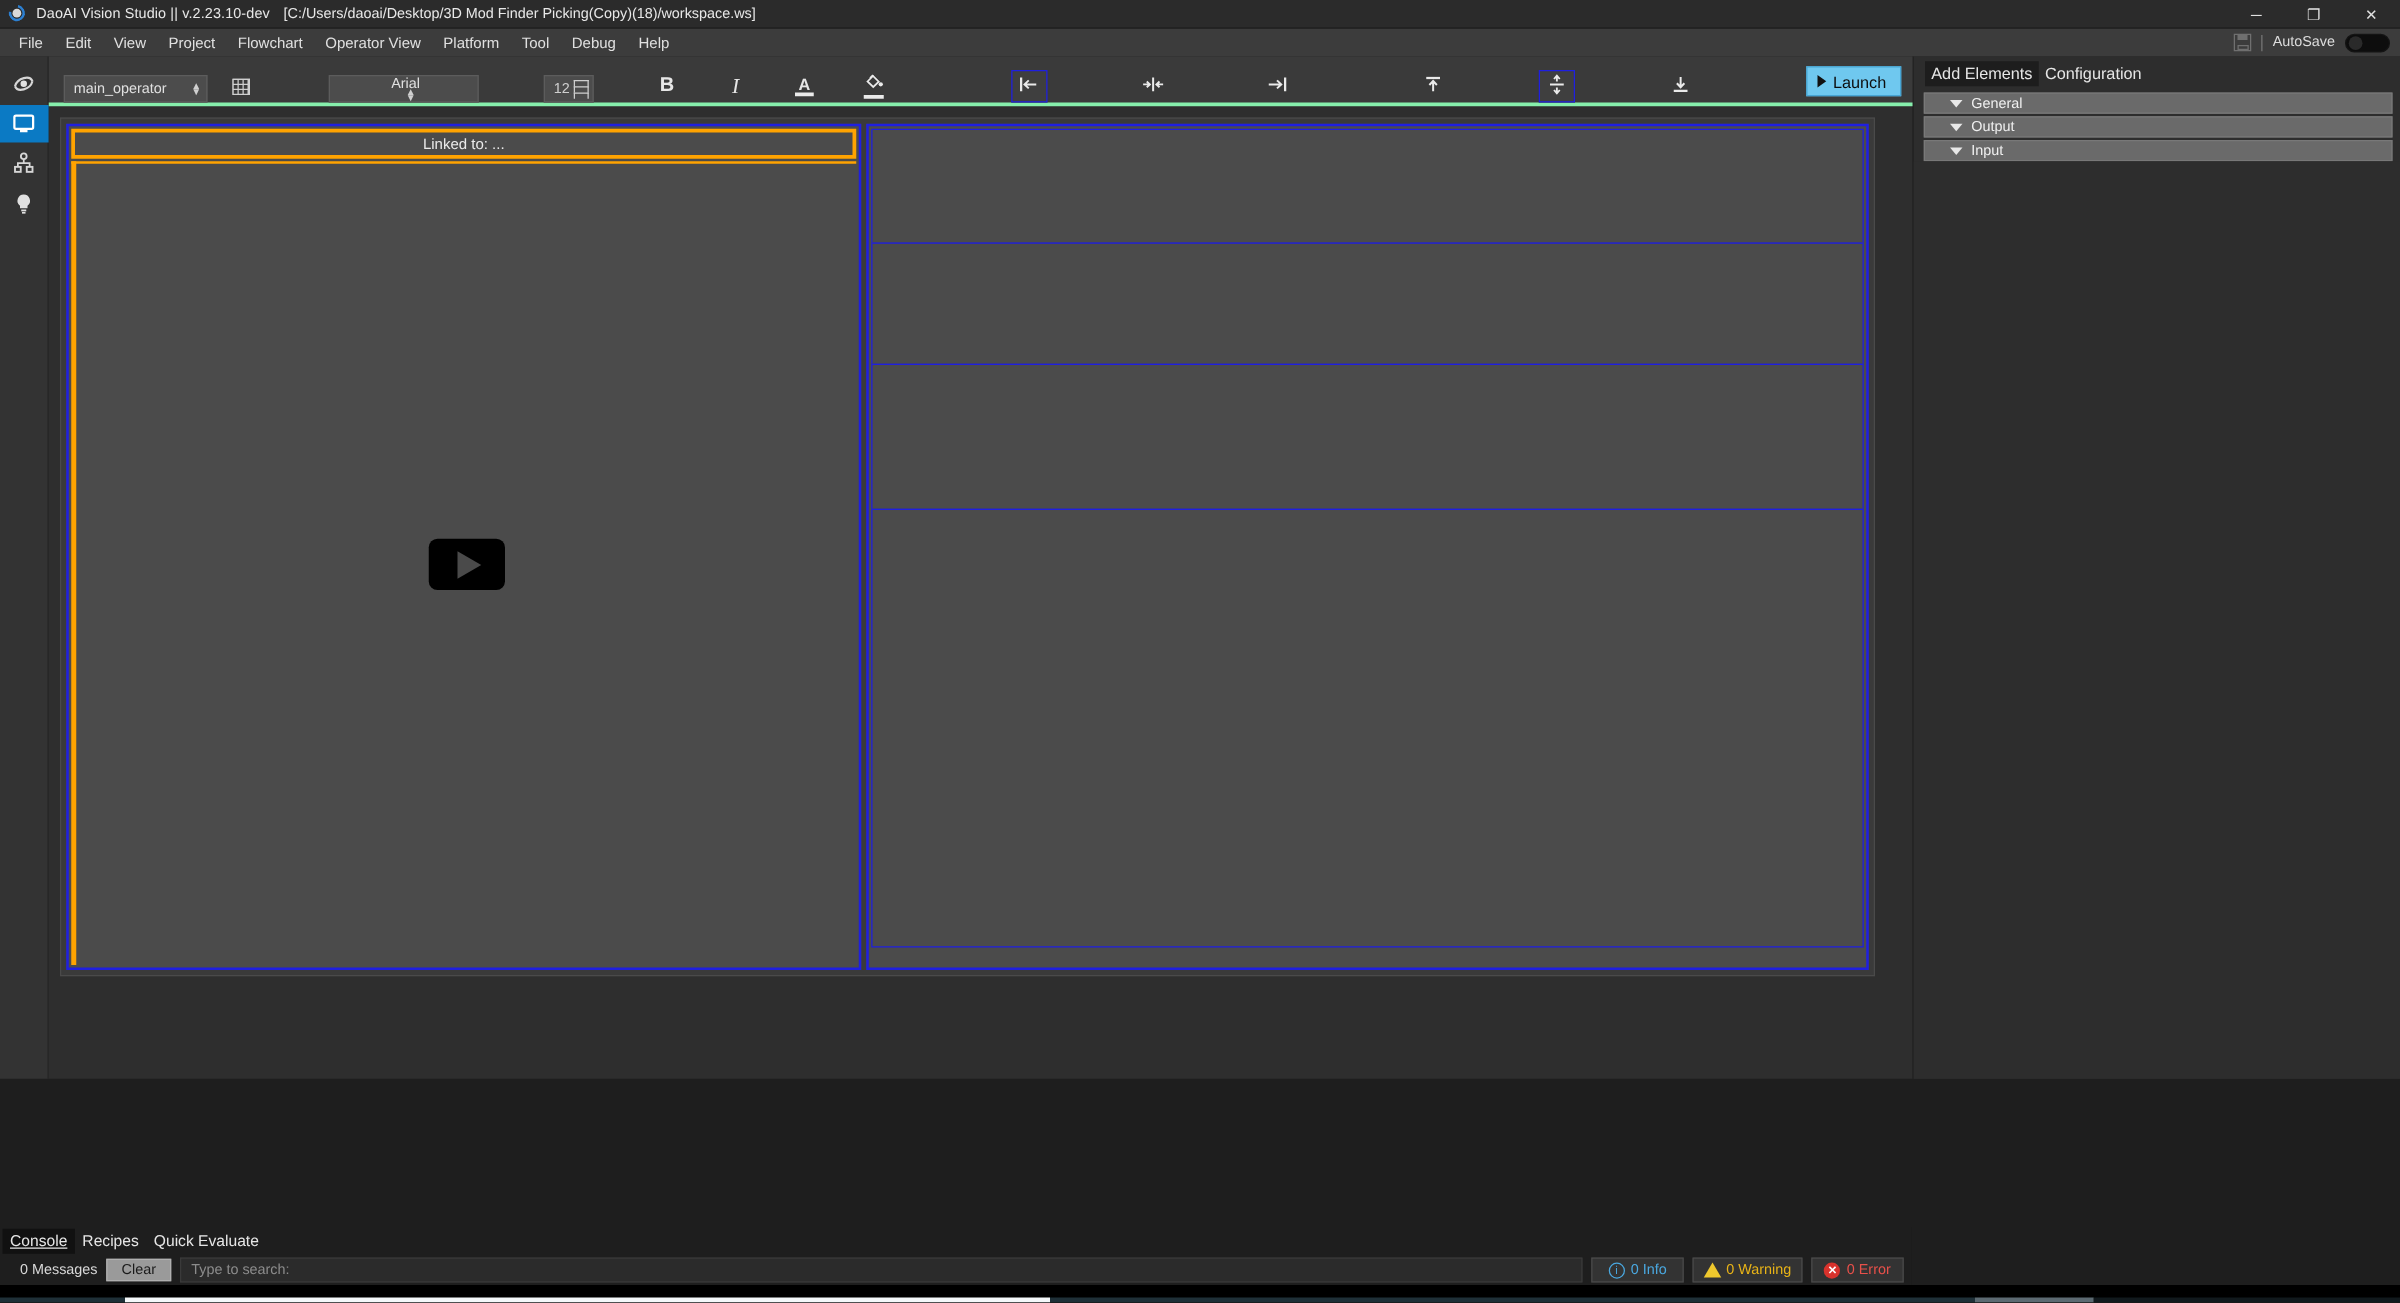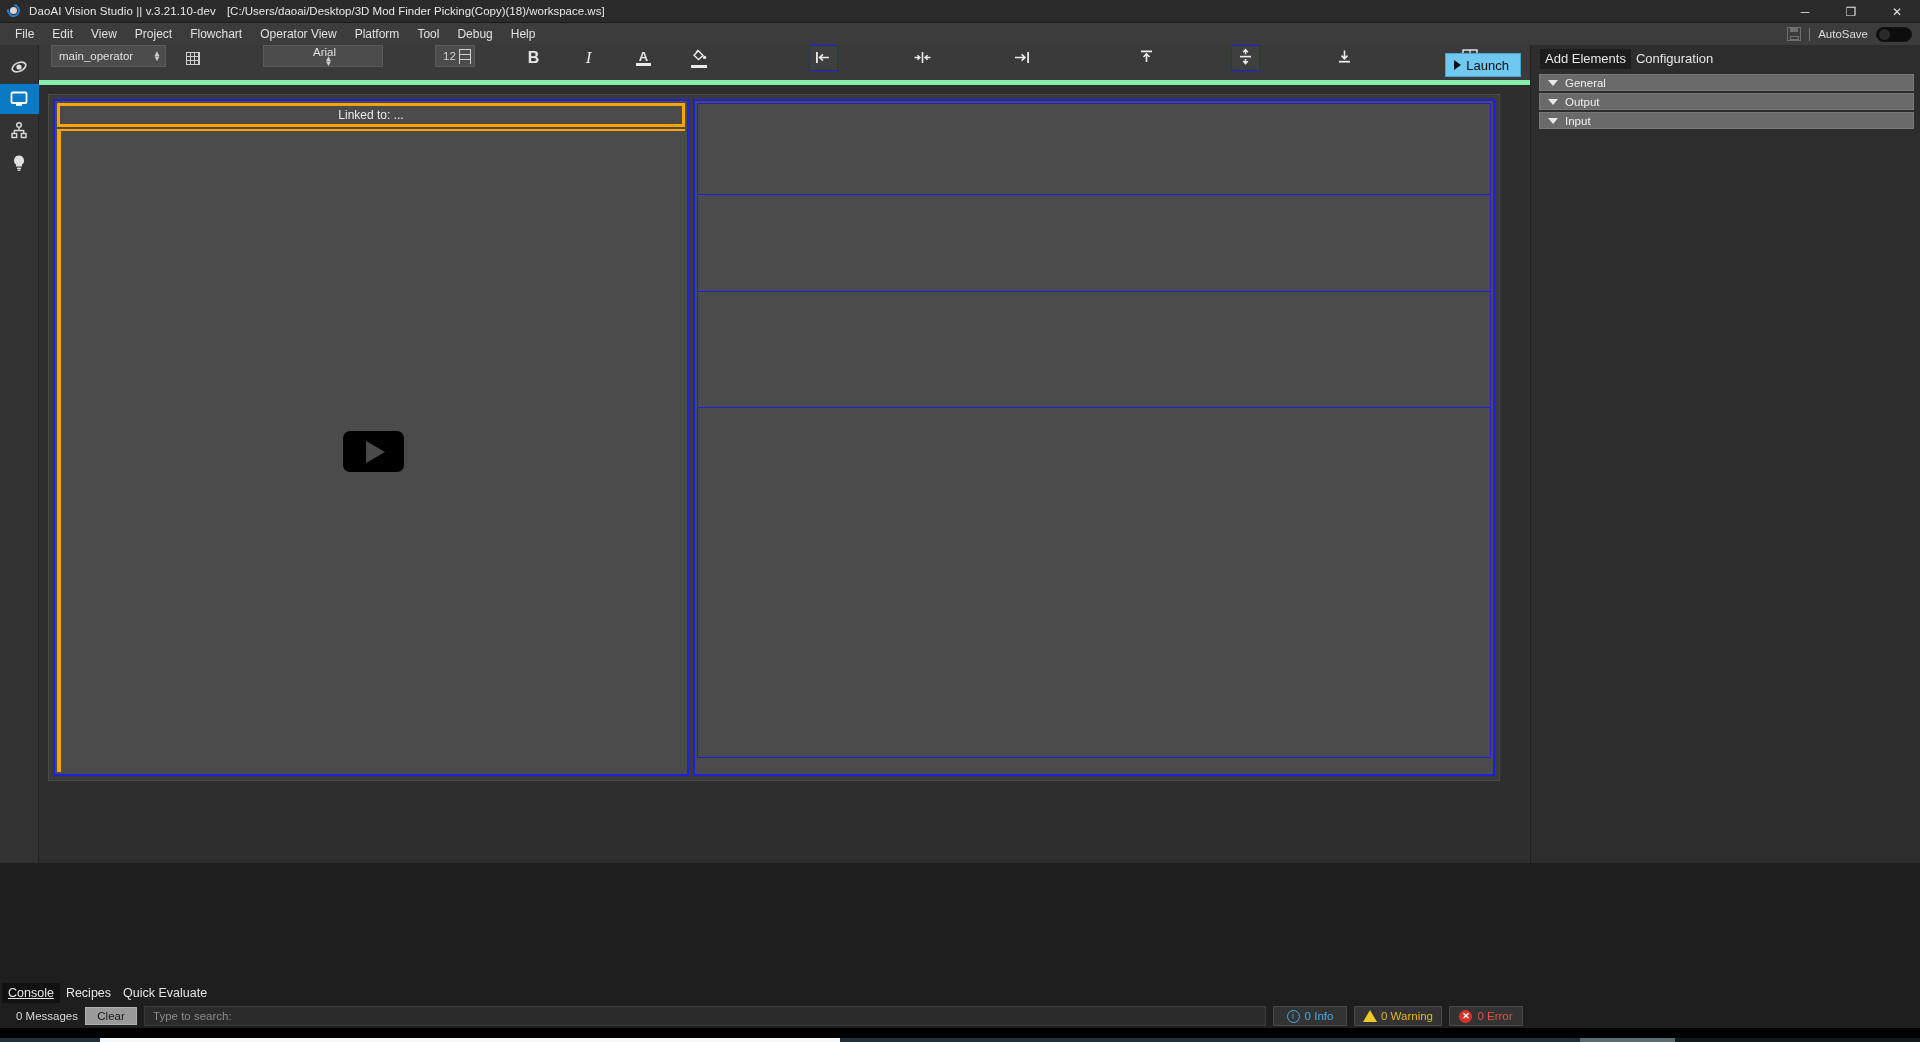--- a/index.html
+++ b/index.html
@@ -94,23 +94,23 @@
     justify-content: center; margin-bottom: 2px;
   }
   .rail-btn.active { background: #0b7ac4; }
   .rail-btn svg { display: block; }
 
   
   .center { flex: 1; display: flex; flex-direction: column; min-width: 0; }
 
   
   .toolbar {
-    height: 40px; background: #3a3a3a; display: flex; align-items: flex-start;
+    height: 40px; background: #3a3a3a; display: flex; align-items: flex-end;
     padding: 0 8px; gap: 0; position: relative;
-    border-bottom: 5px solid #86efac;
+    border-bottom: 3px solid #86efac;
   }
   .combo {
     height: 22px; background: #4c4c4c; border: 1px solid #5c5c5c;
     display: flex; align-items: center; padding: 0 4px 0 7px;
     font-size: 11.5px; color: #e0e0e0; position: relative;
     margin-left: 4px;
   }
   .combo .txt { flex: 1; white-space: nowrap; overflow: hidden; }
   .combo .spin {
     display: flex; flex-direction: column; align-items: center;
@@ -229,21 +229,21 @@
     border-left: 1px solid #202020; display: flex; flex-direction: column;
   }
   .dock-tabs { display: flex; height: 24px; padding-left: 9px; align-items: flex-end; }
   .dock-tab {
     font-size: 13px; padding: 2px 5px 3px; color: #e6e6e6;
   }
   .dock-tab.active { background: #1d1d1d; }
   .dock-sections { padding: 5px 6px 0 8px; display: flex; flex-direction: column; gap: 2px; }
   .sec-header {
     height: 17px; background: #6a6a6a; display: flex; align-items: center;
-    gap: 7px; padding-left: 8px; font-size: 11.5px; color: #f0f0f0;
+    gap: 7px; padding-left: 20px; font-size: 11.5px; color: #f0f0f0;
     border: 1px solid #787878;
   }
   .sec-header .caret {
     width: 0; height: 0; border-left: 5px solid transparent;
     border-right: 5px solid transparent; border-top: 6px solid #e8e8e8;
   }
 
   
   .console-wrap {
     position: absolute; left: 0; bottom: 14px; width: 1529px;
@@ -307,21 +307,21 @@
   .dock-right-blank { flex: 1; background: #2d2d2d; }
 </style>
 </head>
 <body>
 
 <div class="titlebar">
   <div class="app-icon">
     <div class="ring"></div>
       <div class="pupil"></div>
   </div>
-  <span class="title-text">DaoAI Vision Studio || v.3.21.10-dev</span>
+  <span class="title-text">DaoAI Vision Studio || v.2.23.10-dev</span>
   <span class="title-path">[C:/Users/daoai/Desktop/3D Mod Finder Picking(Copy)(18)/workspace.ws]</span>
   <div class="win-controls">
     <div class="win-btn">─</div>
     <div class="win-btn">❐</div>
     <div class="win-btn close">✕</div>
   </div>
 </div>
 
 <div class="menubar">
   <div class="menu-item">File</div>

